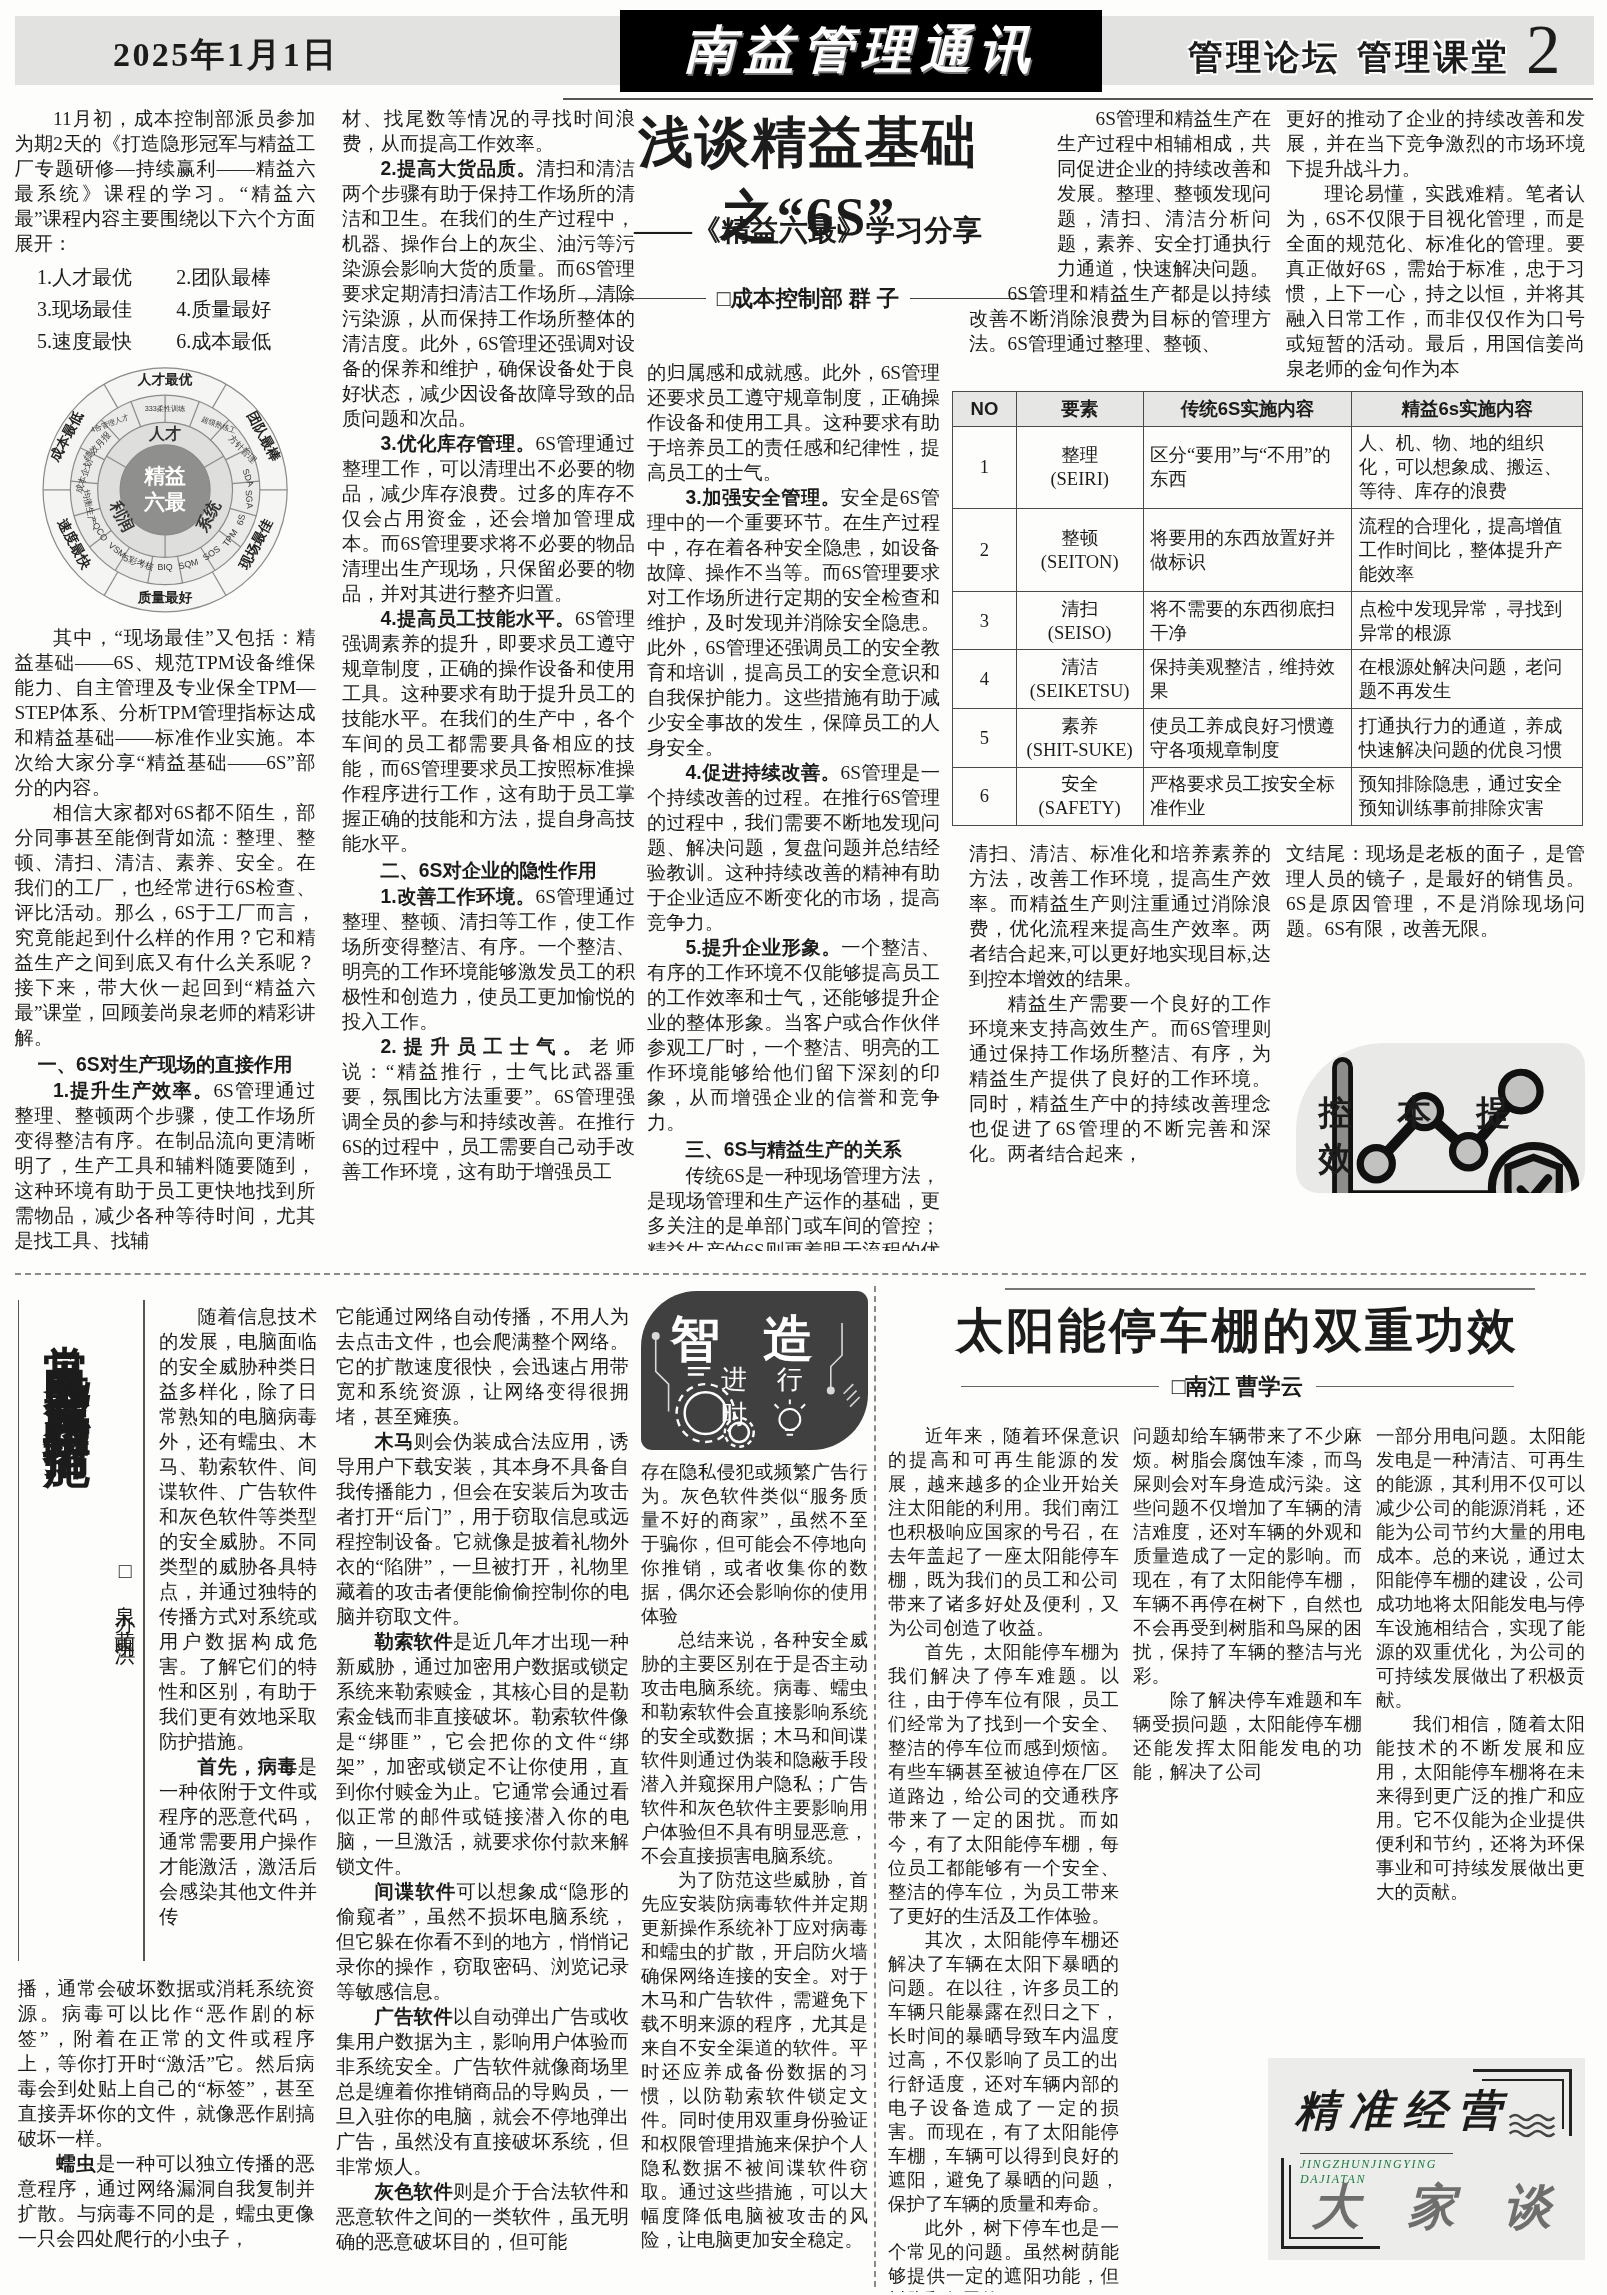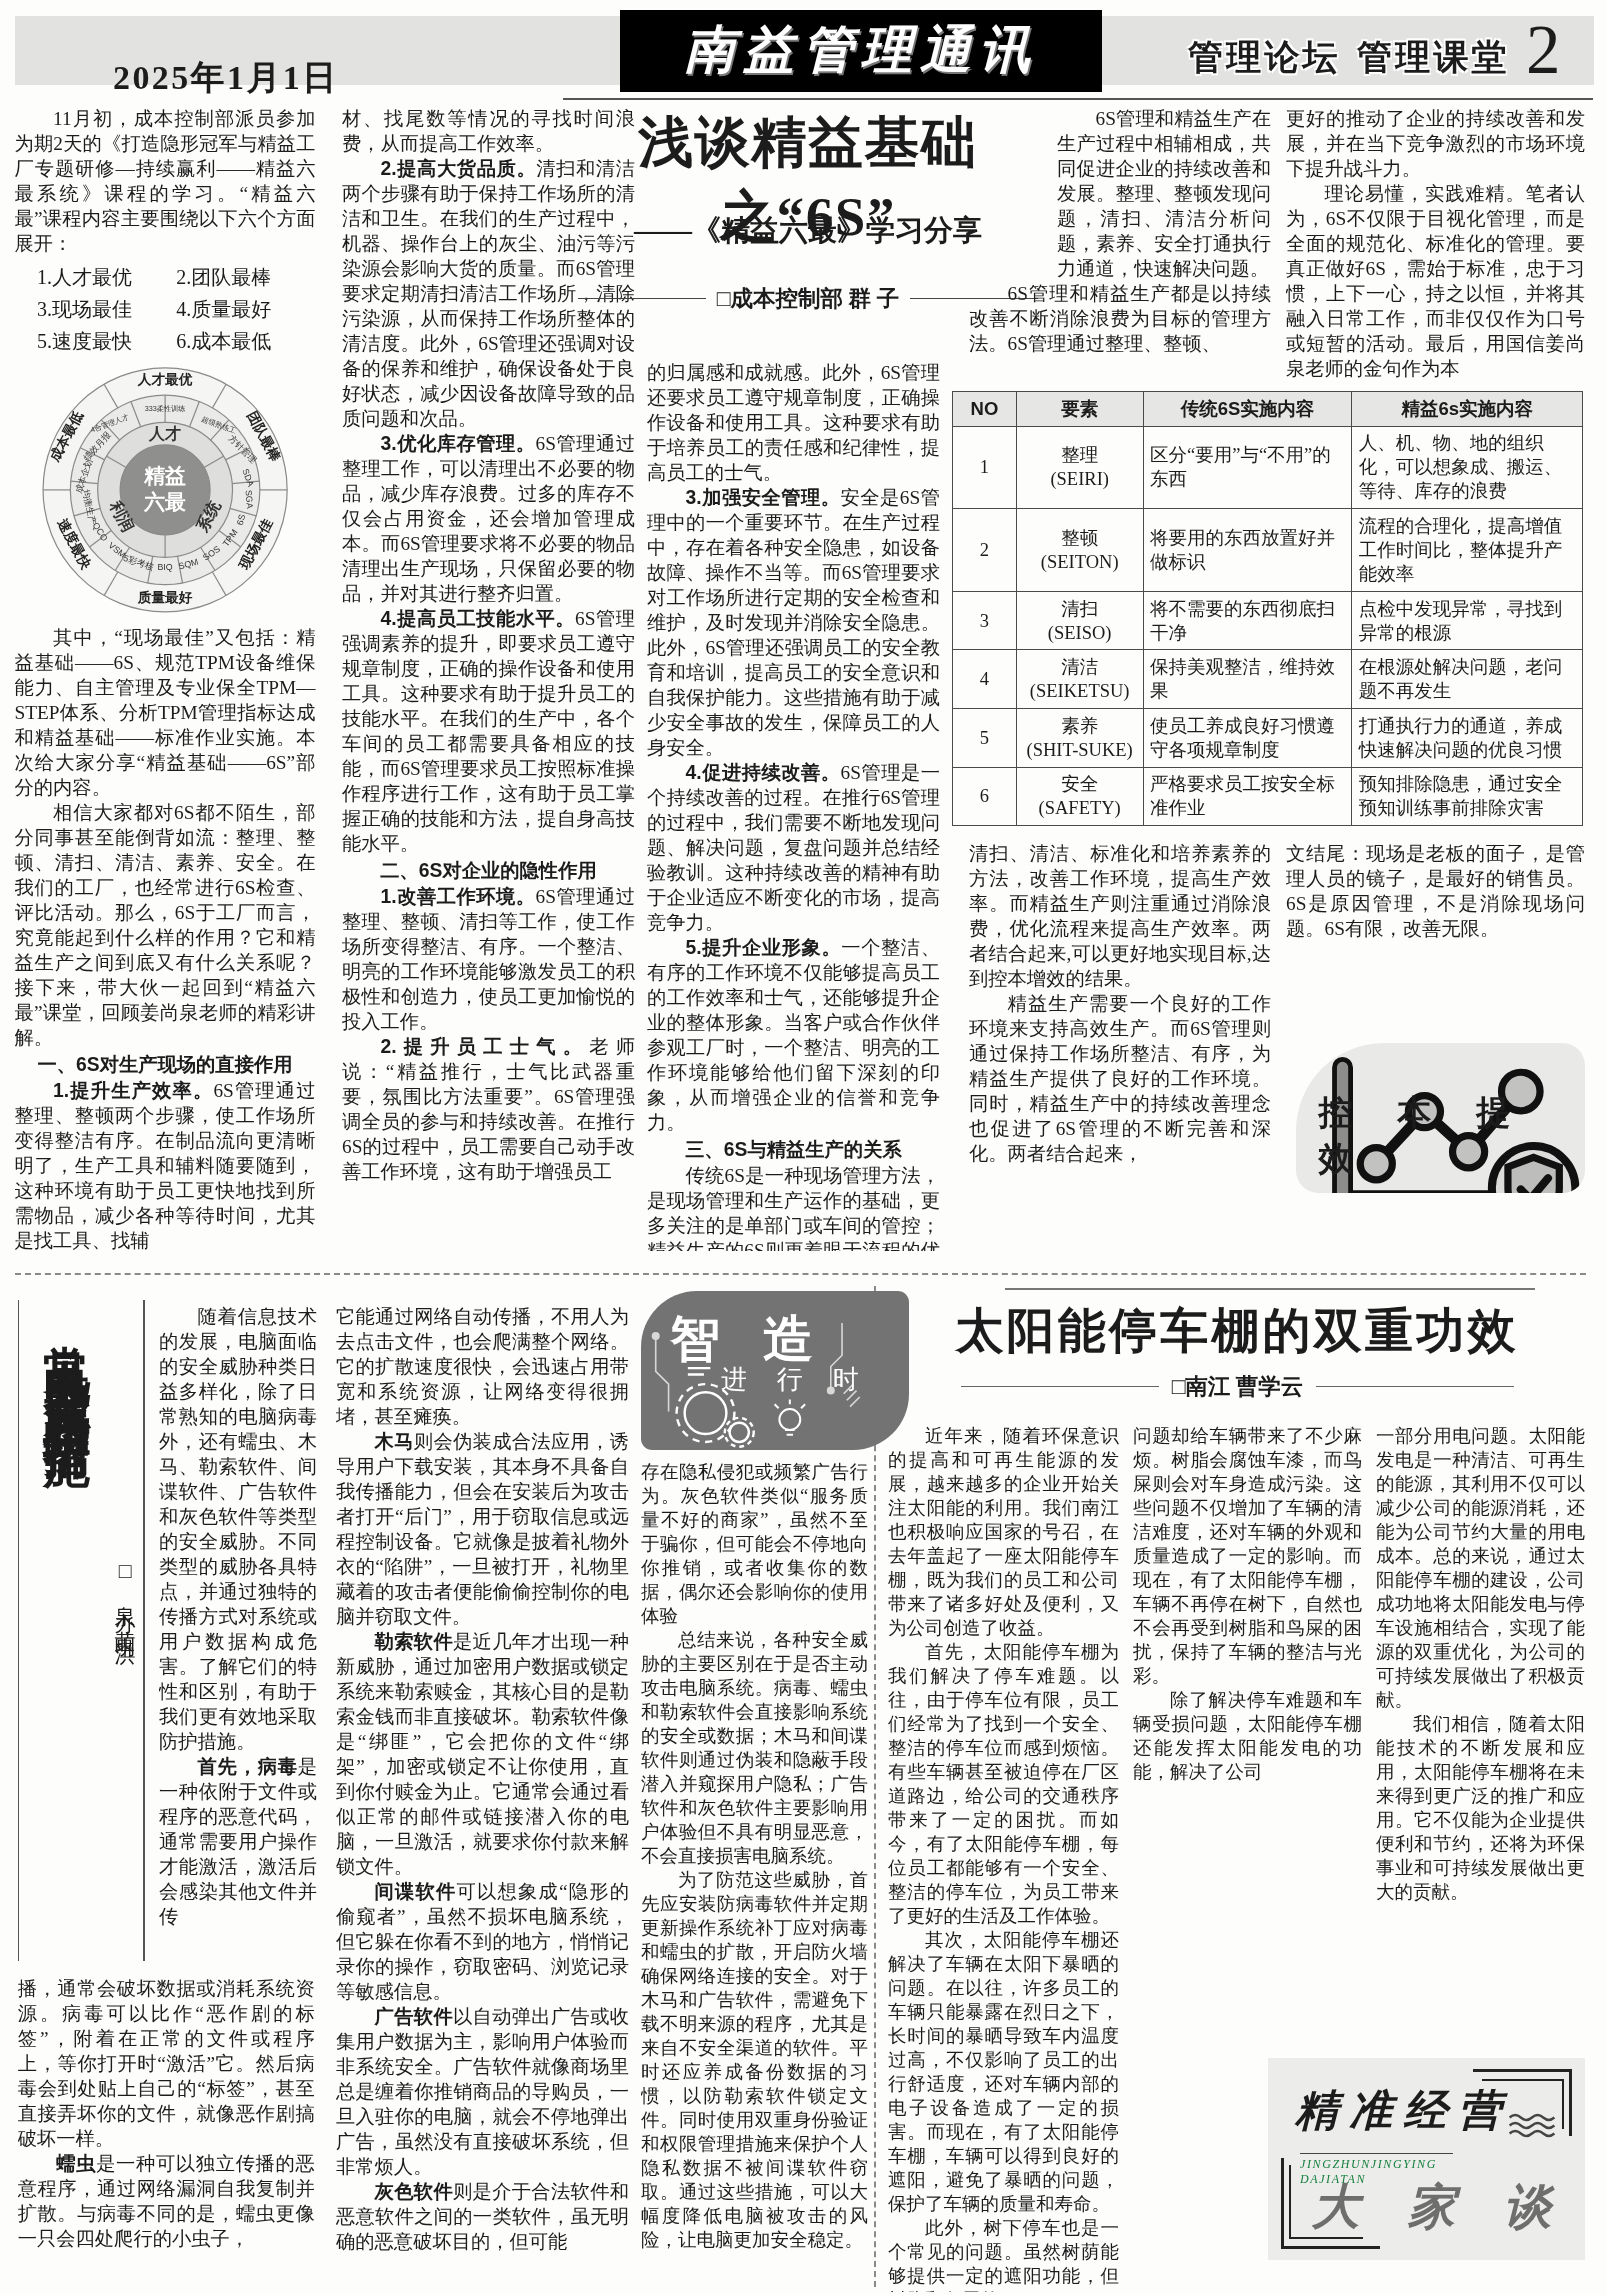--- a/index.html
+++ b/index.html
@@ -1,21 +1,21 @@
 <!DOCTYPE html>
 <html style="font-size:13px"><head>
 <meta charset="utf-8">
 <style>
   html,body{margin:0;padding:0;background:#f0f0f0;}
   #page{position:relative;width:1607px;height:2295px;background:#fdfdfc;overflow:hidden;
         font-family:"Liberation Serif","DejaVu Serif",serif;color:#1c1c1c;}
   .abs{position:absolute;}
   
   .hdr-strip{left:14.5px;top:16px;width:1579px;height:69px;background:#e2e2e0;}
-  .hdr-date{left:113px;top:32px;font-size:34px;font-weight:700;letter-spacing:2.4px;margin-top:23px;}
+  .hdr-date{left:113px;top:32px;font-size:34px;font-weight:700;letter-spacing:2.4px;}
   .masthead{left:620px;top:9.6px;width:482px;height:82px;background:#000000;display:flex;align-items:center;justify-content:center;}
   .masthead span{color:#fff;font-size:51px;font-weight:700;font-style:italic;letter-spacing:8px;
                  font-family:"Liberation Serif",serif;text-shadow:1.6px 1.6px 0 #777;}
   .hdr-sec{top:34px;font-size:35px;font-weight:900;letter-spacing:3.2px;font-family:"Liberation Sans",sans-serif;
            text-shadow:-1.6px -1.6px 0 #fff,1.6px -1.6px 0 #fff,-1.6px 1.6px 0 #fff,1.6px 1.6px 0 #fff;}
   .hdr-pg{left:1526px;top:11.3px;font-size:69px;font-family:"Liberation Serif",serif;}
   .hdr-rule{left:563px;top:98px;width:1030px;height:1.6px;background:#555;}
   
   .col{font-size:19.3px;line-height:25px;text-align:justify;overflow:hidden;}
   .para{margin:0;text-indent:2em;}
@@ -37,21 +37,21 @@
   td.c{text-align:center;}
   
   .dash-h{border-top:2.4px dashed #8a8a8a;height:0;}
   .dash-v{border-left:2.4px dashed #8a8a8a;width:0;}
   
   .vrule{width:1.6px;background:#555;}
   .sec-title{writing-mode:vertical-rl;font-size:47px;font-weight:900;letter-spacing:8px;line-height:1.6;
              font-family:"Liberation Serif",serif;}
   .sec-author{writing-mode:vertical-rl;font-size:21px;letter-spacing:6.4px;}
   
-  .zhizao{background:#737373;border-radius:56px 11.3px 56px 11.3px;color:#fff;overflow:hidden;padding-left:41px;}
+  .zhizao{background:#404040;border-radius:56px 11.3px 56px 11.3px;color:#fff;overflow:hidden;}
   .zz-t1{font-size:50px;font-weight:900;letter-spacing:14.5px;font-family:"Liberation Sans",sans-serif;}
   .zz-t2{font-size:26px;letter-spacing:11.3px;font-family:"Liberation Sans",sans-serif;}
   .kongben{background:#e9e9e7;border-radius:88px 22.5px 22.5px 22.5px;overflow:hidden;}
   .kb-label{font-size:34px;font-weight:900;letter-spacing:17.7px;font-family:"Liberation Sans",sans-serif;}
   .jingzhun{background:#ececea;overflow:hidden;}
   .jz-t1{font-size:43px;font-weight:900;font-style:italic;letter-spacing:11.3px;}
   .jz-t2{font-size:48px;font-weight:900;font-style:italic;color:#6e6e6c;letter-spacing:9.6px;font-family:Liberation Mono, monospace;}
   .jz-rom{font-size:12px;font-style:italic;letter-spacing:1.6px;color:#15803d;border-top:1.6px solid #444;padding-top:3.2px;}
   .corner{position:absolute;width:96px;height:64px;}
   

